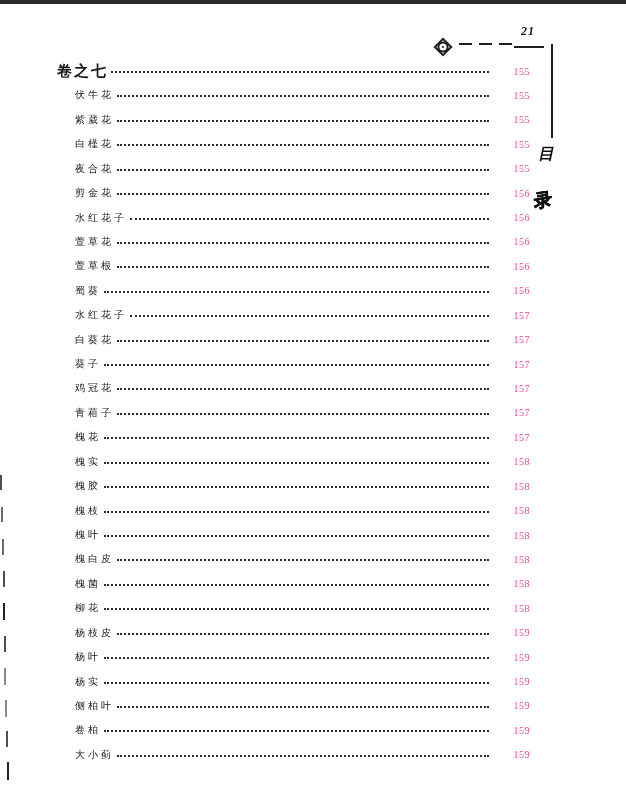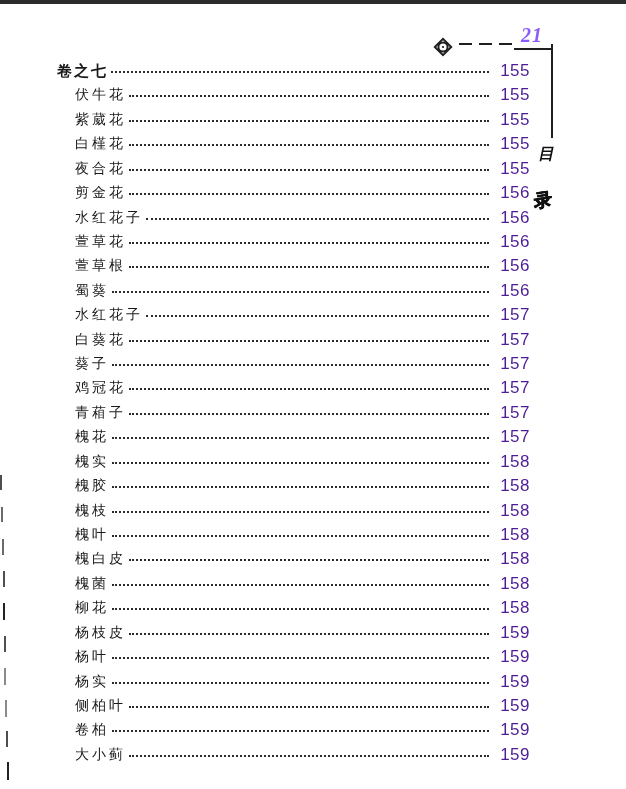--- a/index.html
+++ b/index.html
@@ -13,23 +13,23 @@
     position:absolute;top:0;left:0;width:626px;height:4px;background:#2b2b2b;
   }
   
   .compass{position:absolute;left:431px;top:35px;width:24px;height:24px;}
   .dash-line{
     position:absolute;left:459px;top:43px;width:58px;height:2px;
     background:repeating-linear-gradient(90deg,#1f1f1f 0 13px,transparent 13px 20px);
   }
   .corner-num{
     position:absolute;left:514px;top:24px;
-    font-style:italic;font-weight:bold;font-size:20px;letter-spacing:1px;
-    border-bottom:2px solid #1f1f1f;padding:0 9px 1px 7px;
-    color:#8b5cf6;
+    font-style:italic;font-weight:bold;font-size:12px;letter-spacing:1px;
+    border-bottom:2px solid #1f1f1f;padding:0 9px 7px 7px;
+    color:#0f172a;
   }
   .vline{
     position:absolute;left:551px;top:44px;width:0;height:94px;
     border-left:2px solid #1f1f1f;
   }
   .margin-label{
     position:absolute;font-weight:bold;color:#111;line-height:1;
     font-family:"Liberation Serif", serif;
   }
   .margin-label.mu{left:539px;top:146px;font-size:16px;transform:skewX(-12deg);}
@@ -37,31 +37,31 @@
     text-shadow:0.5px 0 #111, -0.5px 0 #111, 0 0.5px #111;}
   
   .tick{position:absolute;width:2px;background:#4e4e4e;}
   
   .entries{
     position:absolute;left:57px;top:61px;width:473px;height:704px;
     display:flex;flex-direction:column;justify-content:space-between;
   }
   .row{display:flex;align-items:center;height:20px;}
   .row .label{
-    font-size:14px;letter-spacing:3px;white-space:nowrap;color:#1a1a1a;
+    font-size:10px;letter-spacing:3px;white-space:nowrap;color:#1a1a1a;
   }
   .row.level0 .label{font-weight:bold;font-size:15px;letter-spacing:2px;}
   .row.level1 .label{padding-left:18px;}
   .leader{
     flex:1;height:0;border-bottom:2px dotted #2b2b2b;
     margin:0 5px 0 3px;position:relative;top:1px;min-width:10px;
   }
   .pagenum{
-    width:36px;text-align:right;font-size:17px;color:#4c1d95;
-    font-family:Liberation Sans, sans-serif;letter-spacing:0.5px;white-space:nowrap;
+    width:36px;text-align:right;font-size:10px;color:#ec4899;
+    font-family:Liberation Serif, serif;letter-spacing:0.5px;white-space:nowrap;
   }
 </style>
 </head>
 <body>
 
 <div class="scan-top-edge"></div>
 
 <svg class="compass" viewBox="0 0 24 24">
   <rect x="6.2" y="6.2" width="11.6" height="11.6" transform="rotate(45 12 12)" fill="none" stroke="#1f1f1f" stroke-width="2"></rect>
   <circle cx="12" cy="12" r="4.6" fill="none" stroke="#1f1f1f" stroke-width="2"></circle>

